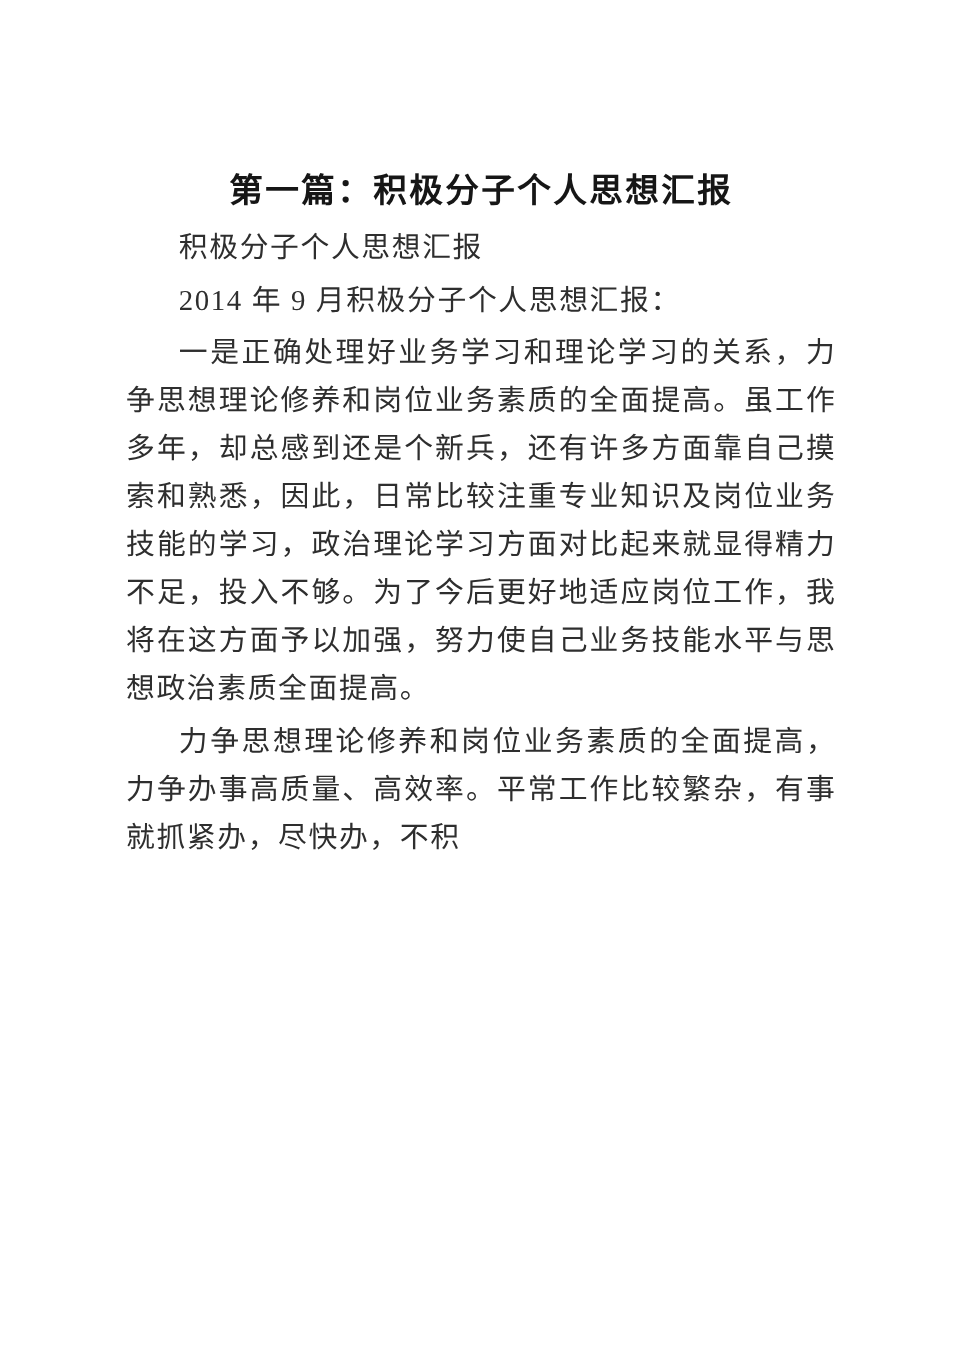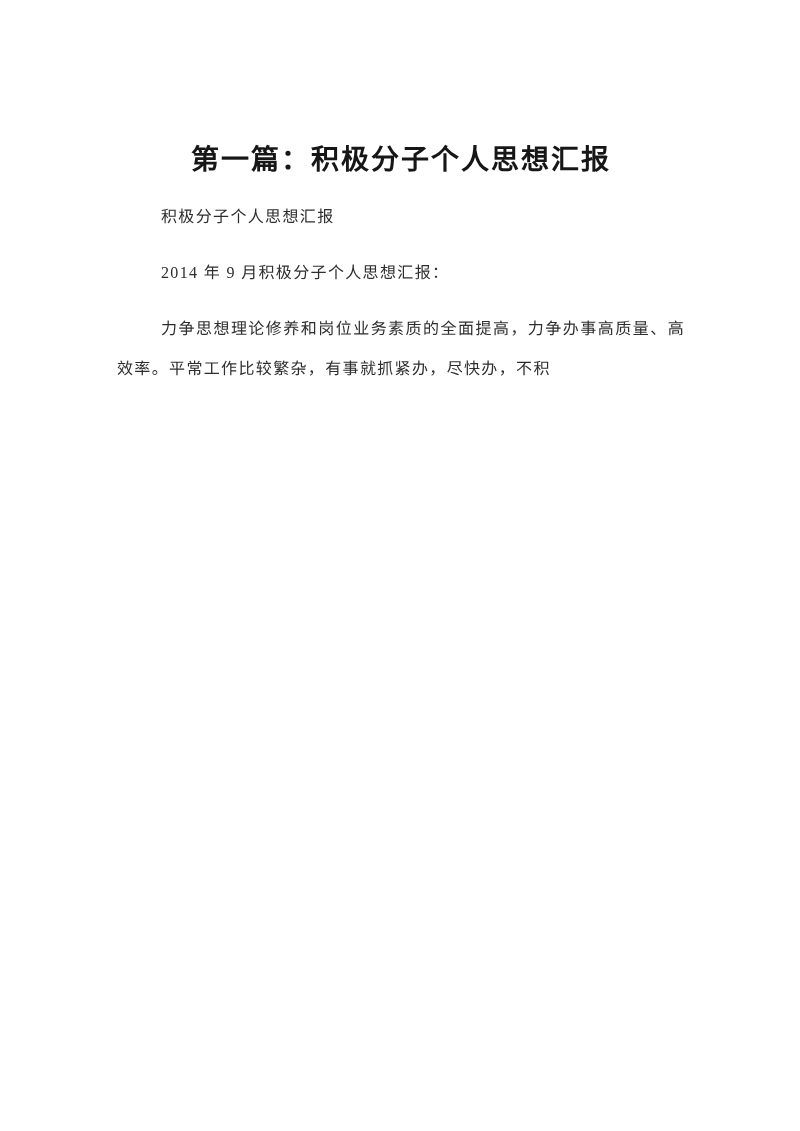--- a/index.html
+++ b/index.html
@@ -26,22 +26,22 @@
     margin: 0 0 6px 0;
     font-size: 28px;
     font-weight: 700;
     line-height: 42px;
     letter-spacing: 2px;
     text-align: center;
     color: #161616;
     white-space: nowrap;
   }
   .body-text p {
-    margin: 16px;
-    font-size: 16px;
+    margin: 4px;
+    font-size: 24px;
     line-height: 40px;
     letter-spacing: 1.35px;
     text-align: justify;
     text-indent: 44px;
     color: #2e2e2e;
   }
   .page-footer {
     position: absolute;
     top: 1042px;
     left: 0;
@@ -55,17 +55,18 @@
 </style>
 </head>
 <body>
 
 <div class="page">
   <div class="content">
     <h1 class="doc-title">第一篇：积极分子个人思想汇报</h1>
     <div class="body-text">
       <p>积极分子个人思想汇报</p>
       <p>2014 年 9 月积极分子个人思想汇报：</p>
+      <p>一是正确处理好业务学习和理论学习的关系，力争思想理论修养和岗位业务素质的全面提高。虽工作多年，却总感到还是个新兵，还有许多方面靠自己摸索和熟悉，因此，日常比较注重专业知识及岗位业务技能的学习，政治理论学习方面对比起来就显得精力不足，投入不够。为了今后更好地适应岗位工作，我将在这方面予以加强，努力使自己业务技能水平与思想政治素质全面提高。</p>
       <p>力争思想理论修养和岗位业务素质的全面提高，力争办事高质量、高效率。平常工作比较繁杂，有事就抓紧办，尽快办，不积</p>
     </div>
   </div>
   <div class="page-footer">第 1 页 共 23 页</div>
 </div>
 
 </body></html>

